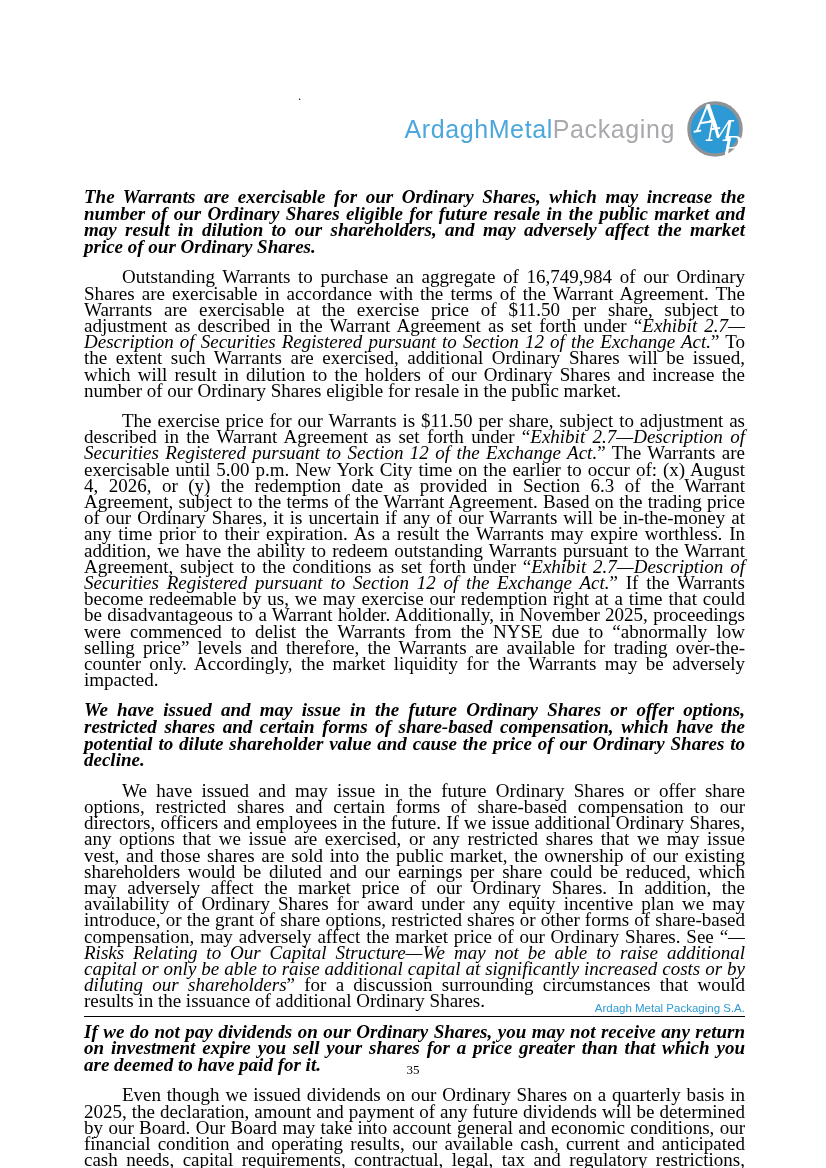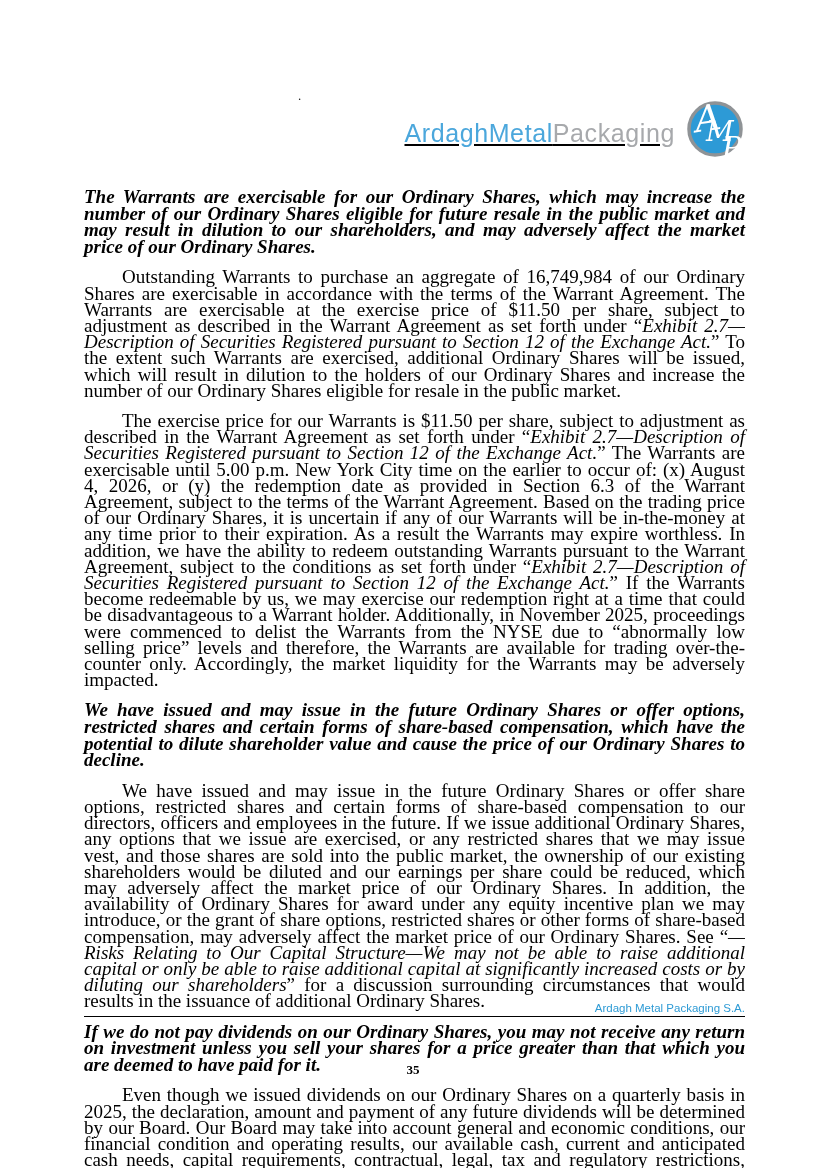--- a/index.html
+++ b/index.html
@@ -24,22 +24,21 @@
     left: 298px;
     top: 88px;
     font-size: 13px;
     color: #222222;
   }
   .logo-row {
     position: absolute;
     top: 98px;
     right: 80px;
     display: flex;
-    align-items: flex-end;
-    text-decoration: underline;
+    align-items: flex-start;
   }
   .logo-wordmark {
     font-family: "Liberation Sans", sans-serif;
     font-weight: 300;
     font-size: 25px;
     letter-spacing: 0.6px;
     white-space: nowrap;
     line-height: 62px;
   }
   .logo-blue  { color: var(--logo-blue, #4BA7DC); }
@@ -83,21 +82,20 @@
     color: var(--footer-accent, #2E9BD5);
   }
   .page-number {
     position: absolute;
     left: 0;
     top: 1062px;
     width: 100%;
     text-align: center;
     font-size: 13px;
     color: #000000;
-    font-weight: bold;
   }
 </style>
 </head>
 <body>
 
 <div class="page">
 
   <span class="stray-dot">.</span>
 
   <header class="logo-row">
@@ -111,21 +109,21 @@
       </g>
     </svg>
   </header>
 
   <main class="content" id="sections">
       <div class="heading"><span>The Warrants are exercisable for our Ordinary Shares, which may increase the number of our Ordinary Shares eligible for future resale in the public market and may result in dilution to our shareholders, and may adversely affect the market price of our Ordinary Shares.</span></div>
       <div class="para"><span>Outstanding Warrants to purchase an aggregate of 16,749,984 of our Ordinary Shares are exercisable in accordance with the terms of the Warrant Agreement. The Warrants are exercisable at the exercise price of $11.50 per share, subject to adjustment as described in the Warrant Agreement as set forth under “</span><i>Exhibit 2.7—Description of Securities Registered pursuant to Section 12 of the Exchange Act.</i><span>” To the extent such Warrants are exercised, additional Ordinary Shares will be issued, which will result in dilution to the holders of our Ordinary Shares and increase the number of our Ordinary Shares eligible for resale in the public market.</span></div>
       <div class="para"><span>The exercise price for our Warrants is $11.50 per share, subject to adjustment as described in the Warrant Agreement as set forth under “</span><i>Exhibit 2.7—Description of Securities Registered pursuant to Section 12 of the Exchange Act.</i><span>” The Warrants are exercisable until 5.00 p.m. New York City time on the earlier to occur of: (x) August 4, 2026, or (y) the redemption date as provided in Section 6.3 of the Warrant Agreement, subject to the terms of the Warrant Agreement. Based on the trading price of our Ordinary Shares, it is uncertain if any of our Warrants will be in-the-money at any time prior to their expiration. As a result the Warrants may expire worthless. In addition, we have the ability to redeem outstanding Warrants pursuant to the Warrant Agreement, subject to the conditions as set forth under “</span><i>Exhibit 2.7—Description of Securities Registered pursuant to Section 12 of the Exchange Act.</i><span>” If the Warrants become redeemable by us, we may exercise our redemption right at a time that could be disadvantageous to a Warrant holder. Additionally, in November 2025, proceedings were commenced to delist the Warrants from the NYSE due to “abnormally low selling price” levels and therefore, the Warrants are available for trading over-the-counter only. Accordingly, the market liquidity for the Warrants may be adversely impacted.</span></div>
       <div class="heading"><span>We have issued and may issue in the future Ordinary Shares or offer options, restricted shares and certain forms of share-based compensation, which have the potential to dilute shareholder value and cause the price of our Ordinary Shares to decline.</span></div>
       <div class="para"><span>We have issued and may issue in the future Ordinary Shares or offer share options, restricted shares and certain forms of share-based compensation to our directors, officers and employees in the future. If we issue additional Ordinary Shares, any options that we issue are exercised, or any restricted shares that we may issue vest, and those shares are sold into the public market, the ownership of our existing shareholders would be diluted and our earnings per share could be reduced, which may adversely affect the market price of our Ordinary Shares. In addition, the availability of Ordinary Shares for award under any equity incentive plan we may introduce, or the grant of share options, restricted shares or other forms of share-based compensation, may adversely affect the market price of our Ordinary Shares. See “</span><i>—Risks Relating to Our Capital Structure—We may not be able to raise additional capital or only be able to raise additional capital at significantly increased costs or by diluting our shareholders</i><span>” for a discussion surrounding circumstances that would results in the issuance of additional Ordinary Shares.</span></div>
-      <div class="heading"><span>If we do not pay dividends on our Ordinary Shares, you may not receive any return on investment unless you sell your shares for a price greater than that which you are deemed to have paid for it.</span></div>
+      <div class="heading"><span>If we do not pay dividends on our Ordinary Shares, you may not receive any return on investment expire you sell your shares for a price greater than that which you are deemed to have paid for it.</span></div>
       <div class="para"><span>Even though we issued dividends on our Ordinary Shares on a quarterly basis in 2025, the declaration, amount and payment of any future dividends will be determined by our Board. Our Board may take into account general and economic conditions, our financial condition and operating results, our available cash, current and anticipated cash needs, capital requirements, contractual, legal, tax and regulatory restrictions, implications on the payment of dividends by us to our shareholders and such other factors as the Board may deem relevant. For more information on our policy regarding</span></div>
     </main>
 
   <div class="footer-rule"></div>
   <div class="footer-company">Ardagh Metal Packaging S.A.</div>
   <div class="page-number">35</div>
 
 </div>
 
 </body></html>

